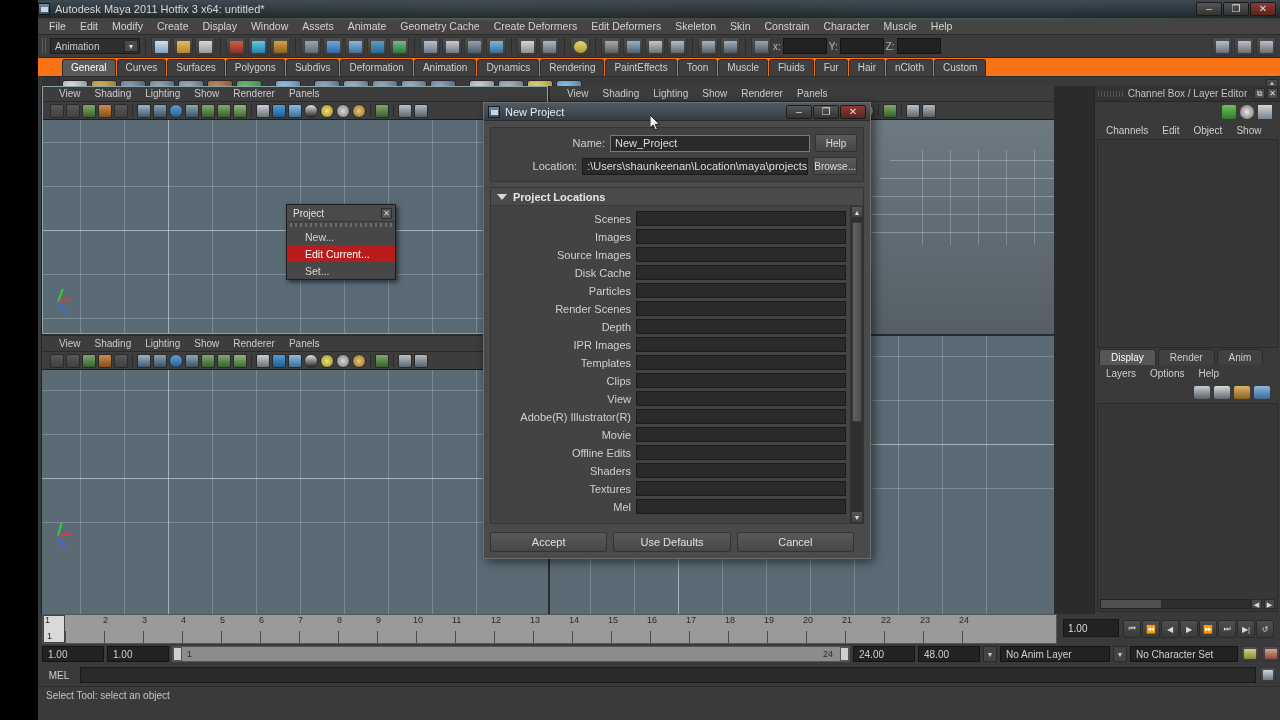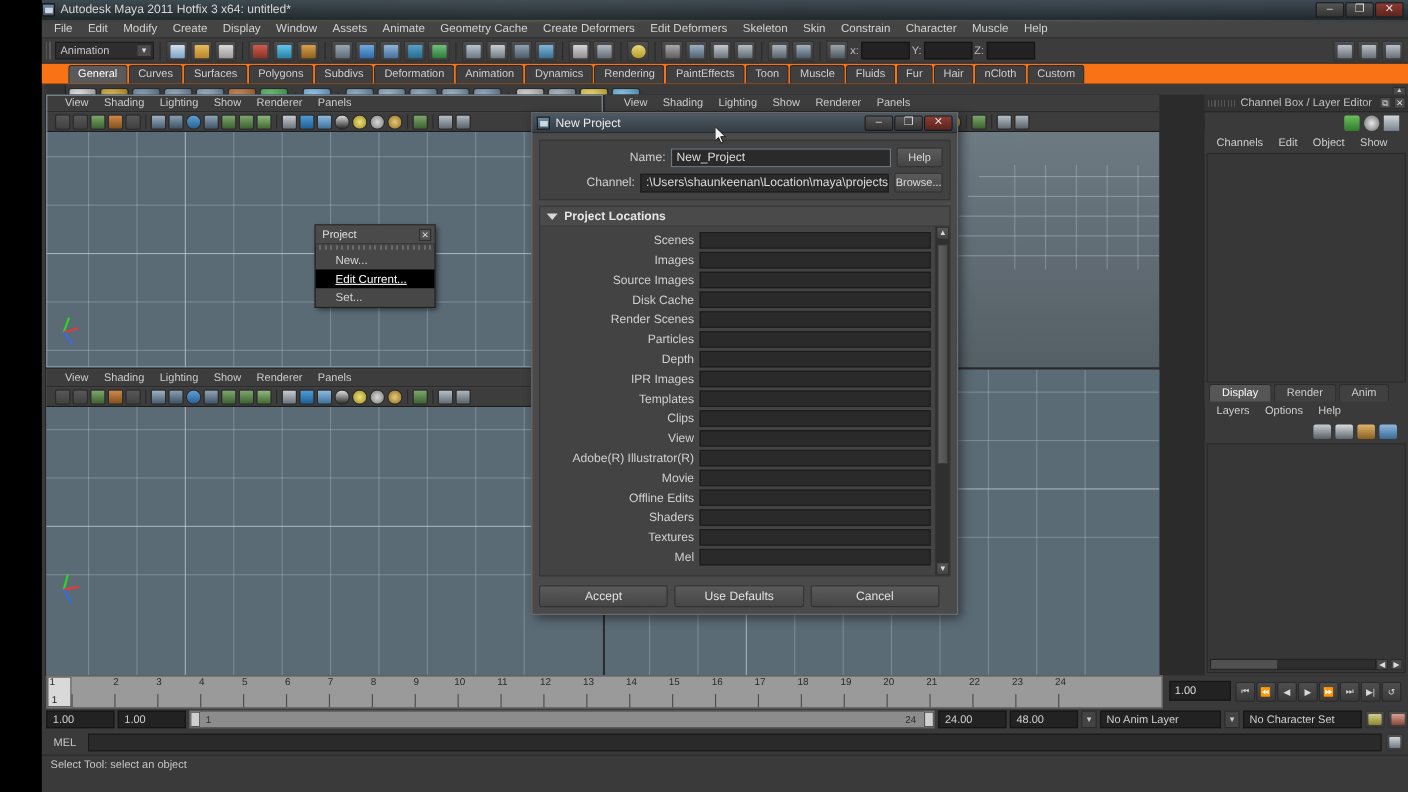--- a/index.html
+++ b/index.html
@@ -165,21 +165,21 @@
   
   .popmenu{ position:absolute; left:286px; top:204px; width:110px;
     background:#474747; border:1px solid #1e1e1e; box-shadow:2px 2px 5px rgba(0,0,0,.6); z-index:40;}
   .popmenu .ttl{ height:17px; display:flex;align-items:center;padding-left:6px;
     font-size:10px;color:#e2e2e2; background:#4a4a4a; border-bottom:1px solid #383838; position:relative;}
   .popmenu .ttl i{position:absolute;right:3px;top:3px;width:11px;height:11px;background:#565656;
     border:1px solid #2c2c2c;font-style:normal;font-size:8px;line-height:9px;text-align:center;color:#ddd;}
   .popmenu .tear{height:4px;background:repeating-linear-gradient(90deg,#6a6a6a 0 2px,transparent 2px 5px);margin:1px 3px;}
   .popmenu .mi{ height:17px;display:flex;align-items:center;padding-left:18px;
     font-size:10.5px;color:#d5d5d5;}
-  .popmenu .mi.hl{ background:#000000; color:#fff;text-decoration:underline; }
+  .popmenu .mi.hl{ background:#b91c1c; color:#fff; }
 
   
   .dlg{ position:absolute; left:483px; top:102px; width:388px; height:457px;
     background:#4a4a4a; border:1px solid #6e6e6e; z-index:60;
     box-shadow:3px 3px 10px rgba(0,0,0,.55); display:flex;flex-direction:column;}
   .dlg-tb{ height:18px; background:linear-gradient(#4e5a64,#343d45);
     display:flex;align-items:center;padding:0 2px 0 4px;border-bottom:1px solid #2b2b2b;}
   .dlg-tb .ic{width:12px;height:12px;background:linear-gradient(#6b8ba8,#3f5668);
     border:1px solid #1a1a1a;margin-right:5px;flex:0 0 auto;position:relative;}
   .dlg-tb .ic:after{content:"";position:absolute;left:2px;top:3px;width:7px;height:5px;background:#cfd6dc;}
@@ -841,21 +841,21 @@
     <div class="dlg-body">
       <div class="dlg-top">
         <div class="frow">
           <div class="flabel">Name:</div>
           <div class="ftext">
             <span>New_Project</span>
           </div>
           <div class="fbtn">Help</div>
         </div>
         <div class="frow">
-          <div class="flabel">Channel:</div>
+          <div class="flabel">Location:</div>
           <div class="ftext plain">
             <span>:\Users\shaunkeenan\Location\maya\projects</span>
           </div>
           <div class="fbtn wide">Browse...</div>
         </div>
       </div>
 
       <div class="grpbox">
         <div class="grphdr">
           <div class="tri"></div>
@@ -873,25 +873,25 @@
             </div>
             <div class="plrow">
               <div class="pllabel">Source Images</div>
               <div class="plinput"><span></span></div>
             </div>
             <div class="plrow">
               <div class="pllabel">Disk Cache</div>
               <div class="plinput"><span></span></div>
             </div>
             <div class="plrow">
+              <div class="pllabel">Particles</div>
+              <div class="plinput"><span></span></div>
+            </div>
+            <div class="plrow">
               <div class="pllabel">Render Scenes</div>
-              <div class="plinput"><span></span></div>
-            </div>
-            <div class="plrow">
-              <div class="pllabel">Particles</div>
               <div class="plinput"><span></span></div>
             </div>
             <div class="plrow">
               <div class="pllabel">Depth</div>
               <div class="plinput"><span></span></div>
             </div>
             <div class="plrow">
               <div class="pllabel">IPR Images</div>
               <div class="plinput"><span></span></div>
             </div>

